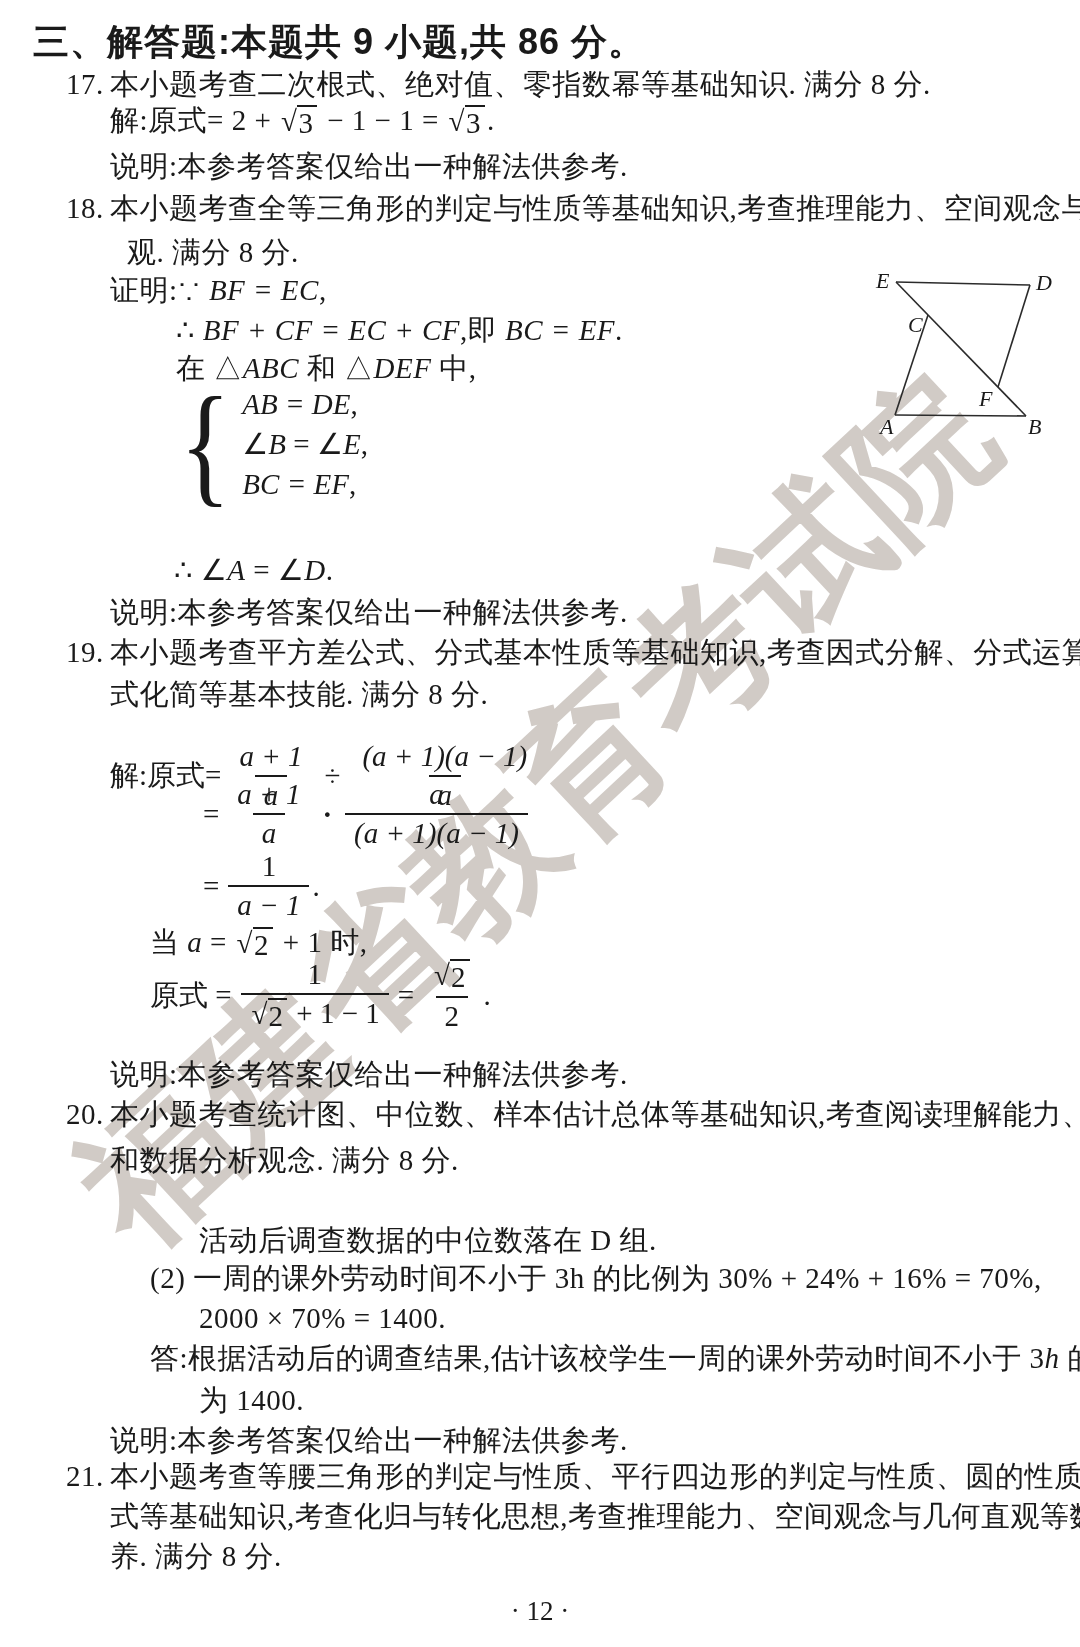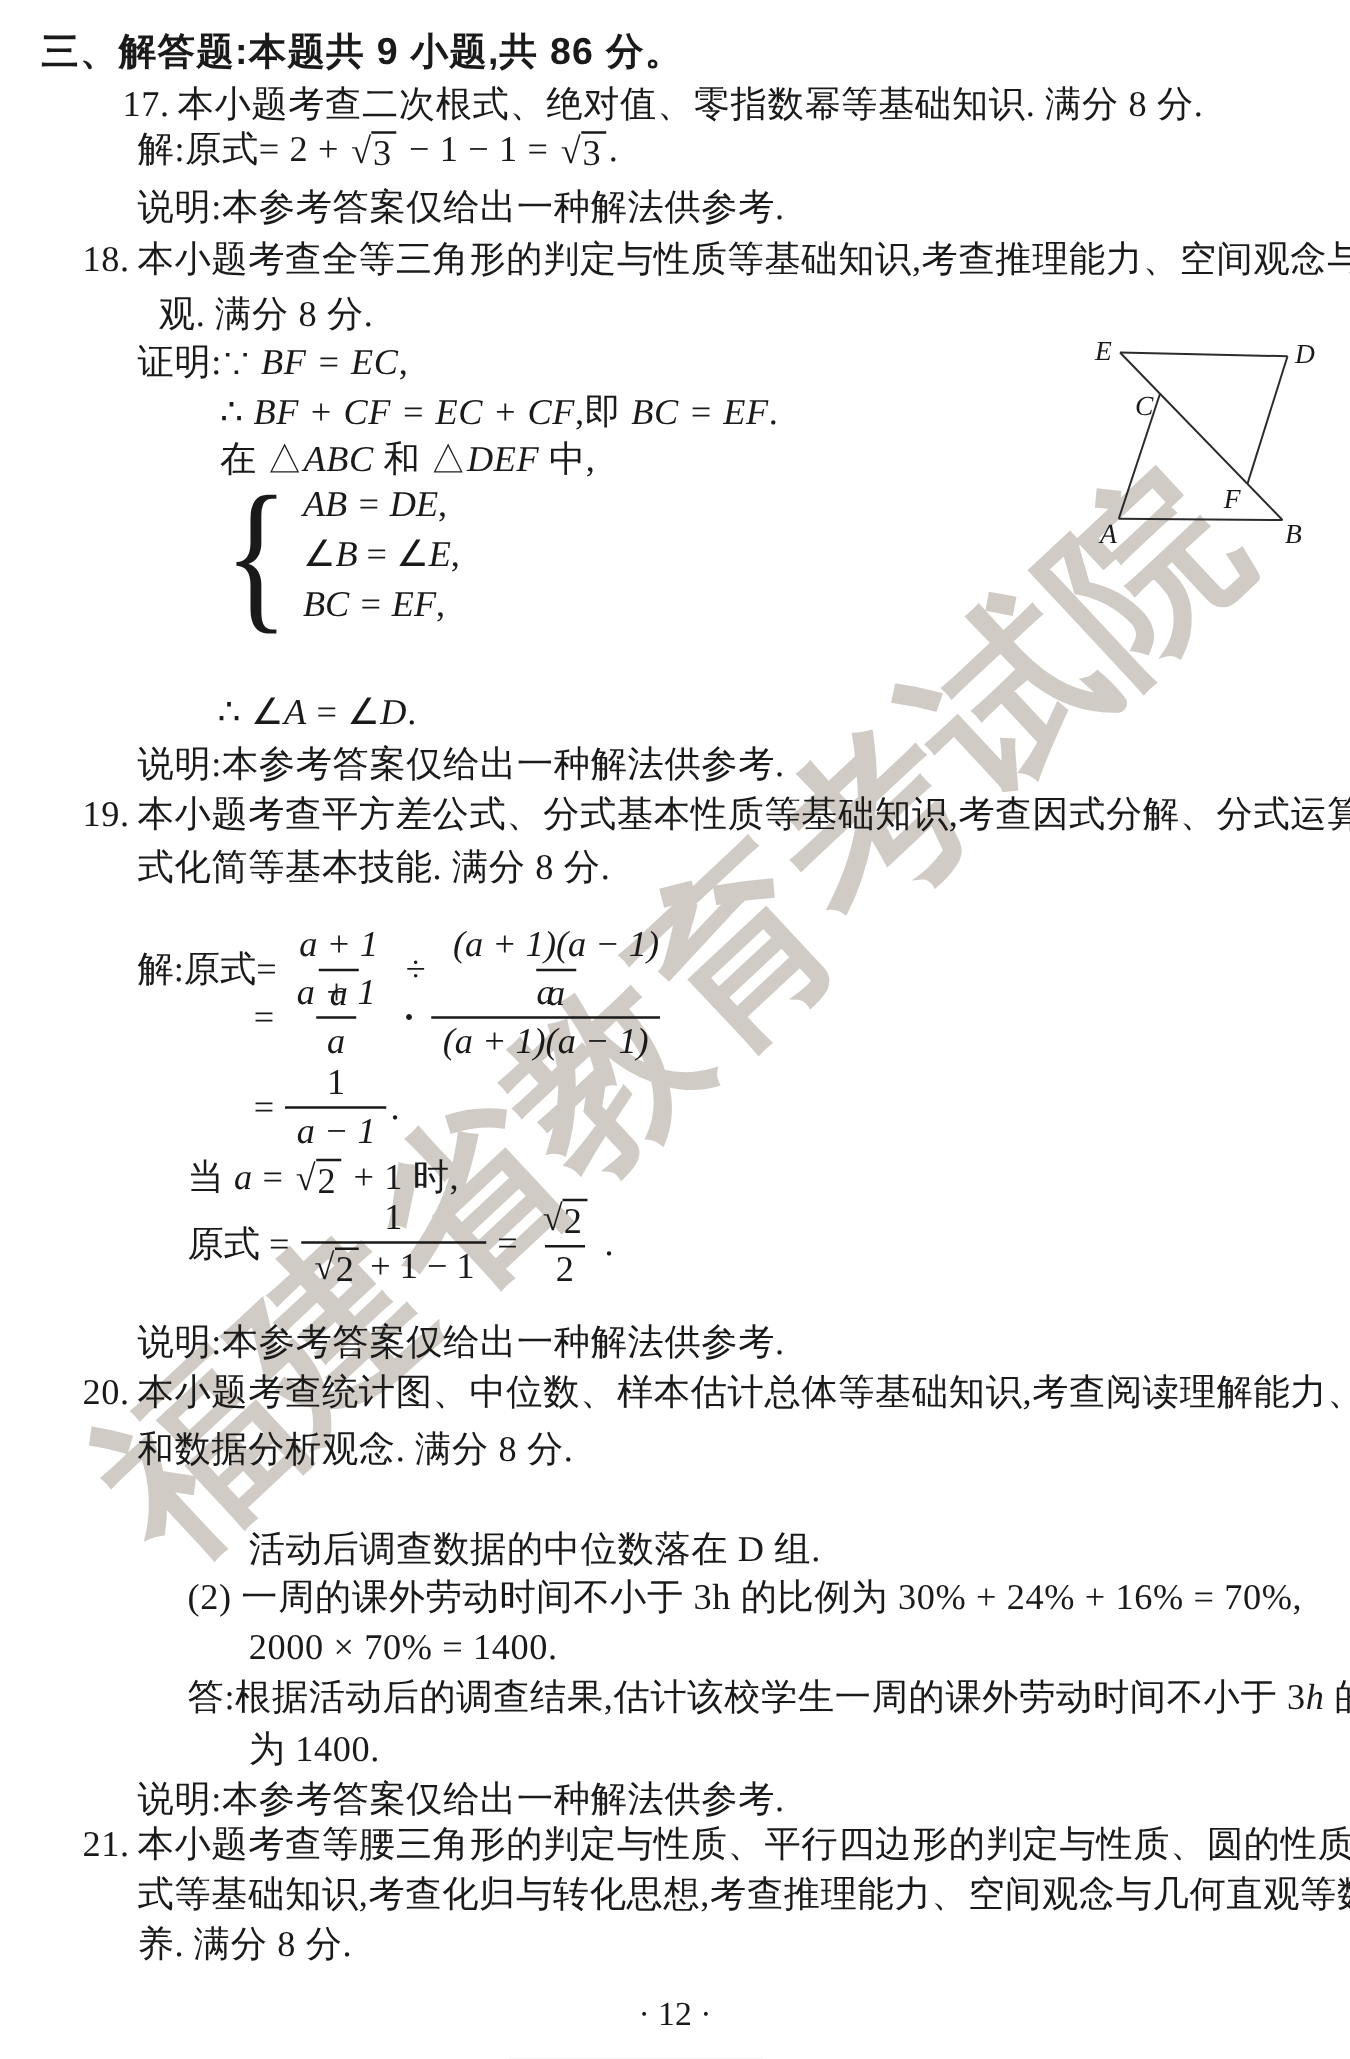--- a/index.html
+++ b/index.html
@@ -7,21 +7,21 @@
     position:relative; width:1080px; height:1647px; margin:0 auto;
     background:#ffffff; overflow:hidden;
     font-family:"Liberation Serif", serif;
     color:#1a1a1a;
   }
   .ln { position:absolute; white-space:nowrap; font-size:29px; line-height:40px; z-index:2; letter-spacing:0.5px; }
   .cn { font-style:normal; }
   .m  { font-family:"Liberation Serif", serif; }
   .it { font-family:"Liberation Serif", serif; font-style:italic; }
   .pnum { display:inline-block; width:44px; }
-  #heading { top:22px; left:33px; font-family:"Liberation Sans", sans-serif; font-weight:700; font-size:30px; letter-spacing:1px; }
+  #heading { top:22px; left:33px; font-family:"Liberation Sans", sans-serif; font-weight:700; font-size:36px; letter-spacing:1px; }
 
   
   .sq { display:inline-flex; align-items:flex-start; white-space:nowrap; margin:0 2px; }
   .sq .sg { line-height:1.05; transform:translateY(1px); }
   .sq .rd { border-top:2px solid #1a1a1a; line-height:1.15; padding:0 4px 0 1px; }
 
   
   .eqrow { position:absolute; display:flex; align-items:center; z-index:2; font-size:29px; }
   .frac { display:inline-flex; flex-direction:column; align-items:center; text-align:center; margin:0 9px; vertical-align:middle; }
   .frac .fn { display:block; line-height:33px; padding:0 9px 2px 9px;text-align:right; }
@@ -53,21 +53,21 @@
 </style>
 </head>
 <body>
 
 <div class="page">
 
   <div class="watermark">福建省教育考试院</div>
 
   <div class="ln" id="heading">三、解答题:本题共 9 小题,共 86 分。</div>
 
-  <div class="ln" style="top:64px;left:66px;margin-left:32px;"><span class="pnum">17.</span><span class="cn">本小题考查二次根式、绝对值、零指数幂等基础知识. 满分 8 分.</span></div>
+  <div class="ln" style="top:64px;left:66px;"><span class="pnum">17.</span><span class="cn">本小题考查二次根式、绝对值、零指数幂等基础知识. 满分 8 分.</span></div>
   <div class="ln" style="top:100px;left:110px;">
     <span class="cn">解:原式= 2 + </span><span class="sq">
         <span class="sg">√</span>
         <span class="rd m">3</span>
       </span><span class="m"> − 1 − 1 = </span><span class="sq">
         <span class="sg">√</span>
         <span class="rd m">3</span>
       </span><span class="m">.</span>
   </div>
   <div class="ln" style="top:146px;left:110px;">说明:本参考答案仅给出一种解法供参考.</div>

